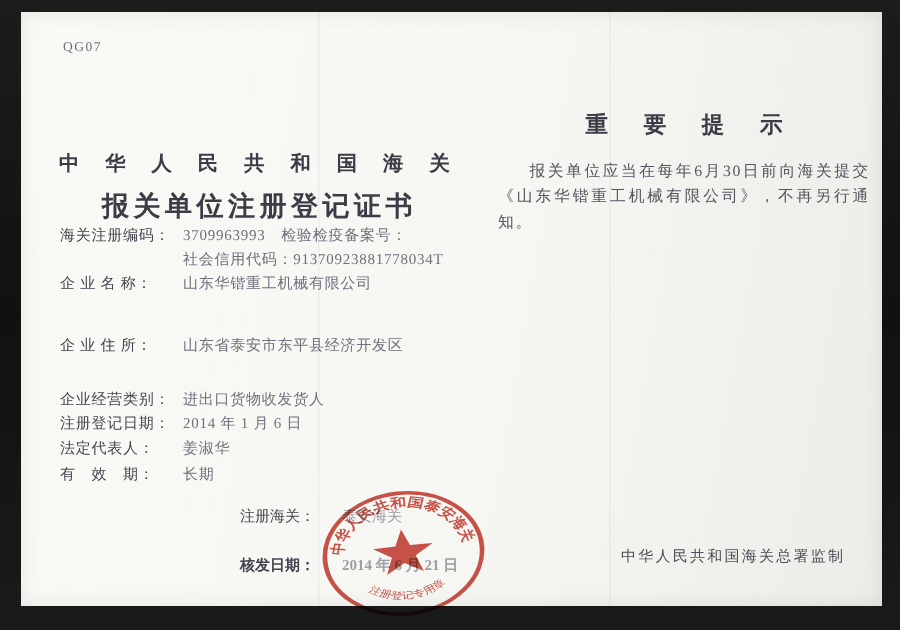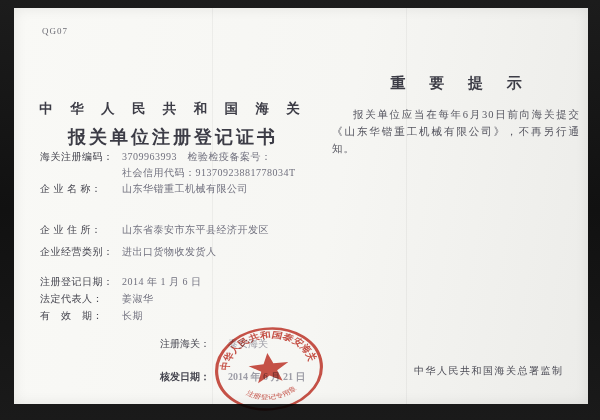--- a/index.html
+++ b/index.html
@@ -26,21 +26,21 @@
 
   .title-block{position:absolute;left:8px;top:60px;width:302px;text-align:center;color:#3c3c46;}
   .title-l1{font-size:13.5px;font-weight:bold;letter-spacing:7px;white-space:nowrap;margin-top:32px;}
   .title-l2{font-size:18px;font-weight:bold;letter-spacing:3px;margin-top:7px;white-space:nowrap;}
 
   .row{position:absolute;left:0;width:330px;height:14px;font-size:10px;white-space:nowrap;}
   .row .lab{position:absolute;left:26px;color:#45454f;letter-spacing:0.5px;}
   .row .val{position:absolute;left:92px;color:#70707e;letter-spacing:0.5px;margin-left:16px;}
   .r0{top:142px;} .r1{top:158px;} .r2{top:174px;text-align:center;}
   .r3{top:215px;}
-  .r4{top:237px;} .r5{top:267px;} .r6{top:284px;} .r7{top:301px;font-family:Liberation Serif, serif;}
+  .r4{top:251px;} .r5{top:267px;} .r6{top:284px;} .r7{top:301px;font-family:Liberation Serif, serif;}
 
   .reg-row{position:absolute;width:330px;height:14px;font-size:10px;white-space:nowrap;}
   .reg-row .lab{position:absolute;left:146px;color:#45454f;}
   .reg-row .val{position:absolute;left:214px;color:#9d9da6;}
   .g0{top:329px;text-align:right;} .g1{top:362px;font-weight:bold;}
 
   .notice{position:absolute;left:318px;top:66px;width:248px;color:#3c3c46;}
   .notice-title{font-size:15px;font-weight:bold;letter-spacing:10px;text-align:center;white-space:nowrap;text-indent:10px;}
   .notice-body{margin-top:14px;font-size:10.5px;line-height:1.6;letter-spacing:1.1px;text-align:justify;text-indent:2em;color:#55555f;}
 

